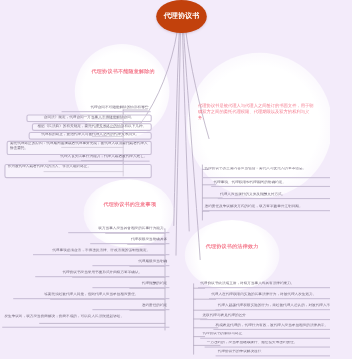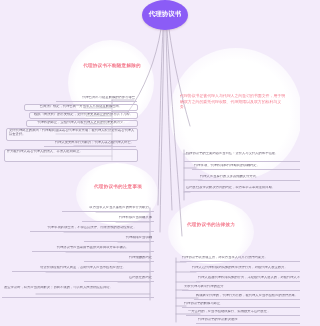--- a/index.html
+++ b/index.html
@@ -14,21 +14,21 @@
   
   .blob{position:absolute;border-radius:50%;pointer-events:none;
         background:radial-gradient(circle at 50% 50%, #ffffff 0%, #ffffff 58%, rgba(255,255,255,0.55) 78%, rgba(255,255,255,0) 100%);}
 
   
   .wires{position:absolute;inset:0;overflow:visible;}
 
   
   .root-node{
     position:absolute;border-radius:50%;
-    background:#8b5cf6;
+    background:#c2410c;
     display:flex;align-items:center;justify-content:center;
     text-align:center;line-height:1.15;
     color:#ffffff;font-weight:700;
     box-shadow:0 1px 2px rgba(140,90,120,.25);
   }
 
   
   .branch-title{
     position:absolute;color:#f4798c;font-weight:700;
     letter-spacing:.2px;line-height:1.25;text-align:center;

